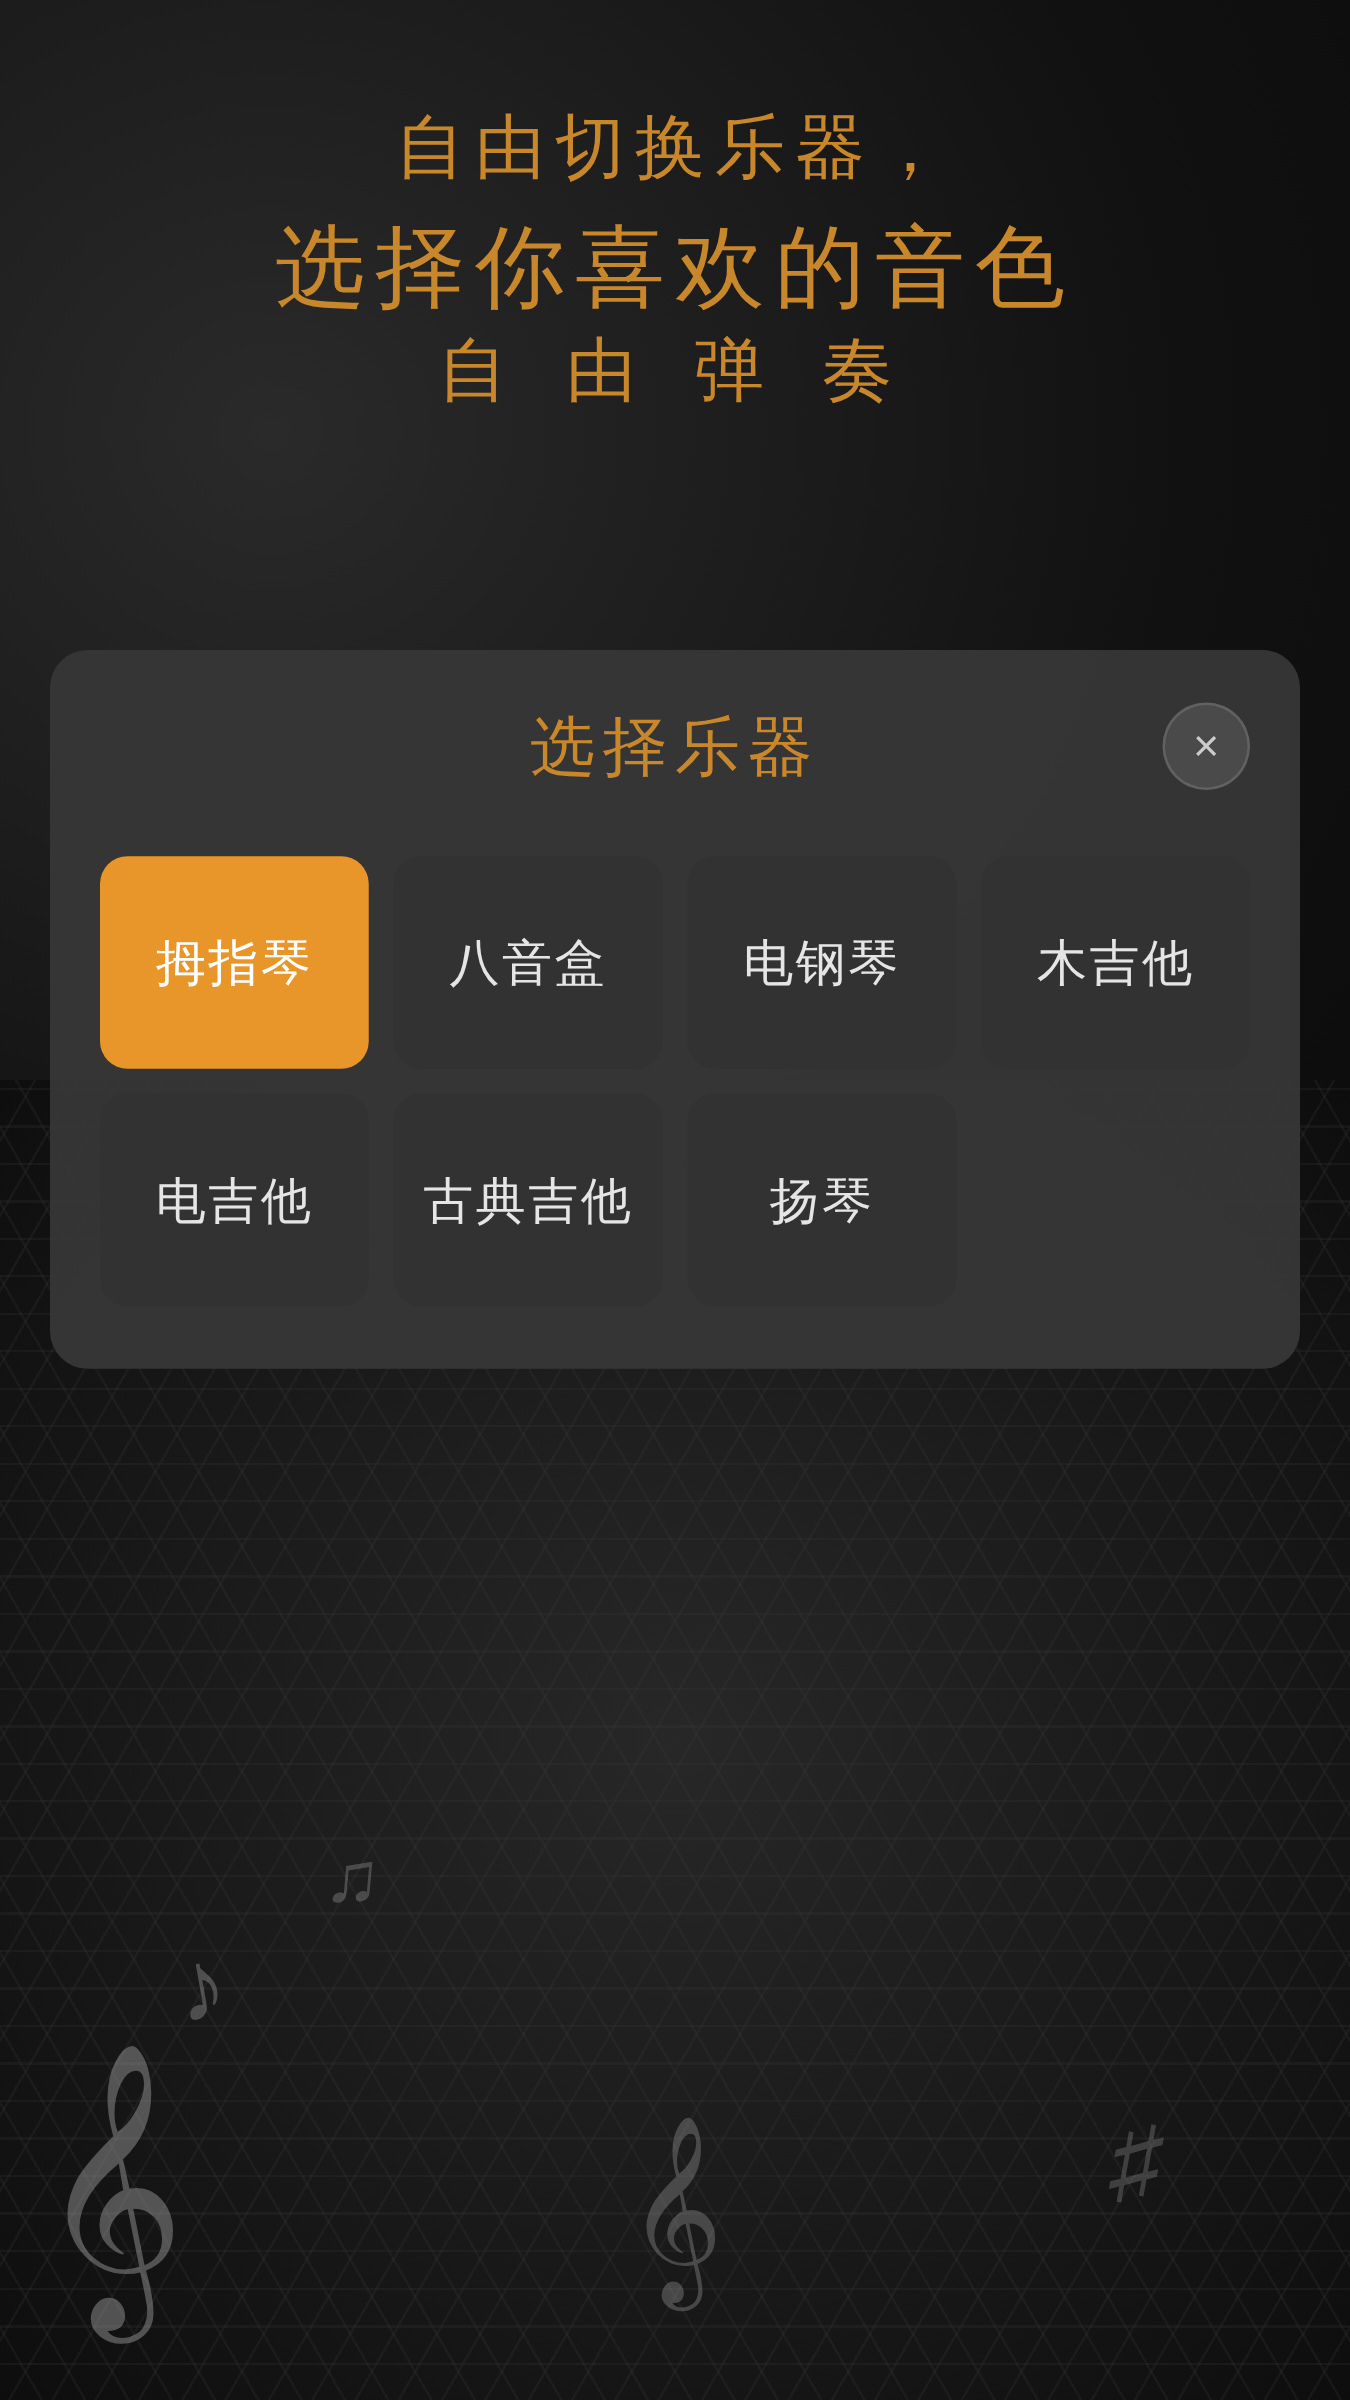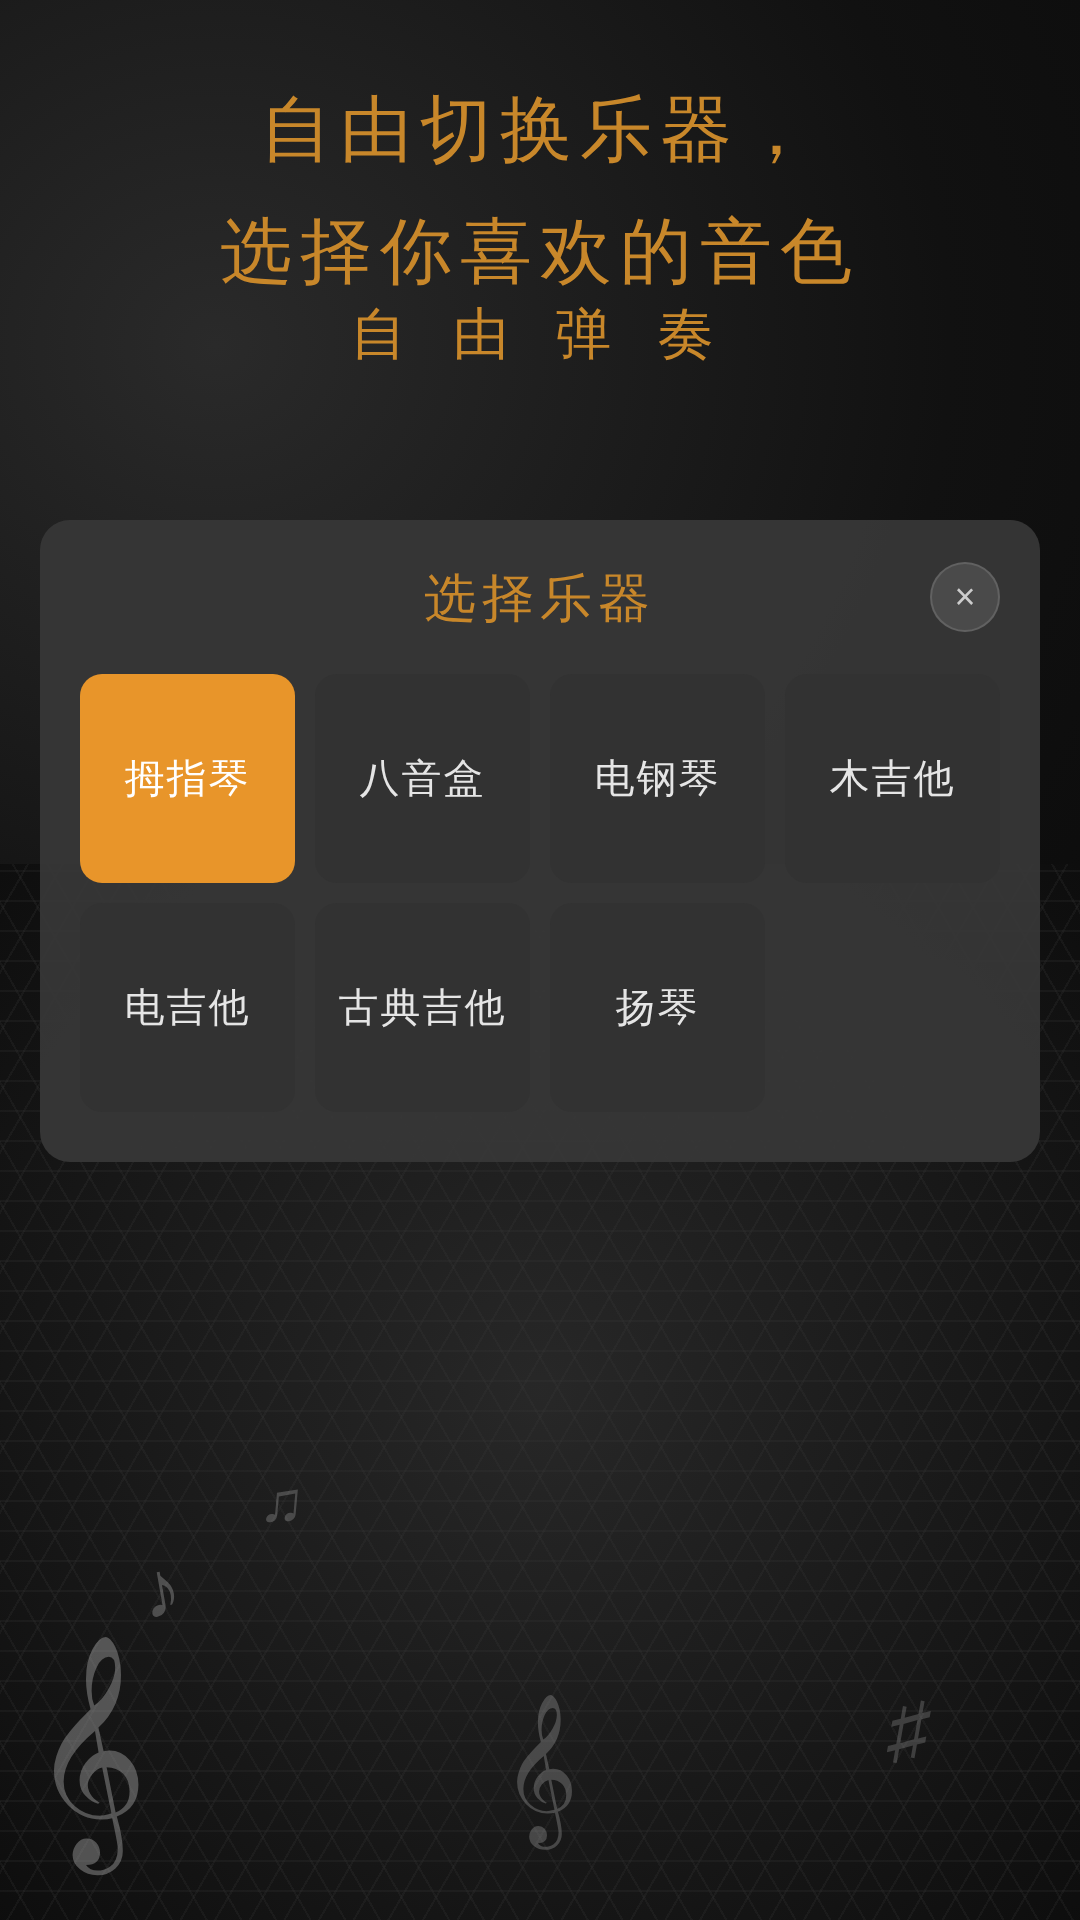--- a/index.html
+++ b/index.html
@@ -131,25 +131,25 @@
     .header-text {
       position: absolute;
       top: 80px;
       left: 0; right: 0;
       text-align: center;
       z-index: 10;
       padding: 0 80px;
     }
 
     .header-line1 {
-      font-size: 72px;
+      font-size: 56px;
       color: #c8872a;
       font-weight: 400;
       letter-spacing: 8px;
-      margin-bottom: 28px;
+      margin-bottom: 12px;
       line-height: 1.3;
     }
 
     .header-line2 {
       font-size: 72px;
       color: #c8872a;
       font-weight: 400;
       letter-spacing: 8px;
       line-height: 1.3;
     }
@@ -171,21 +171,21 @@
       background: rgba(55, 55, 55, 0.95);
       border-radius: 30px;
       padding: 40px 40px 50px;
       z-index: 20;
     }
 
     .modal-header {
       display: flex;
       align-items: center;
       justify-content: center;
-      margin-bottom: 40px;
+      margin-bottom: 52px;
       position: relative;
     }
 
     .modal-title {
       font-size: 52px;
       color: #c8872a;
       letter-spacing: 6px;
       text-align: center;
     }
 
@@ -213,21 +213,21 @@
     }
 
     
     .instrument-grid {
       display: grid;
       grid-template-columns: repeat(4, 1fr);
       gap: 20px;
     }
 
     .instrument-btn {
-      height: 209px;
+      height: 170px;
       border-radius: 22px;
       background: rgba(50, 50, 50, 0.9);
       display: flex;
       align-items: center;
       justify-content: center;
       cursor: pointer;
       border: none;
     }
 
     .instrument-btn.active {

